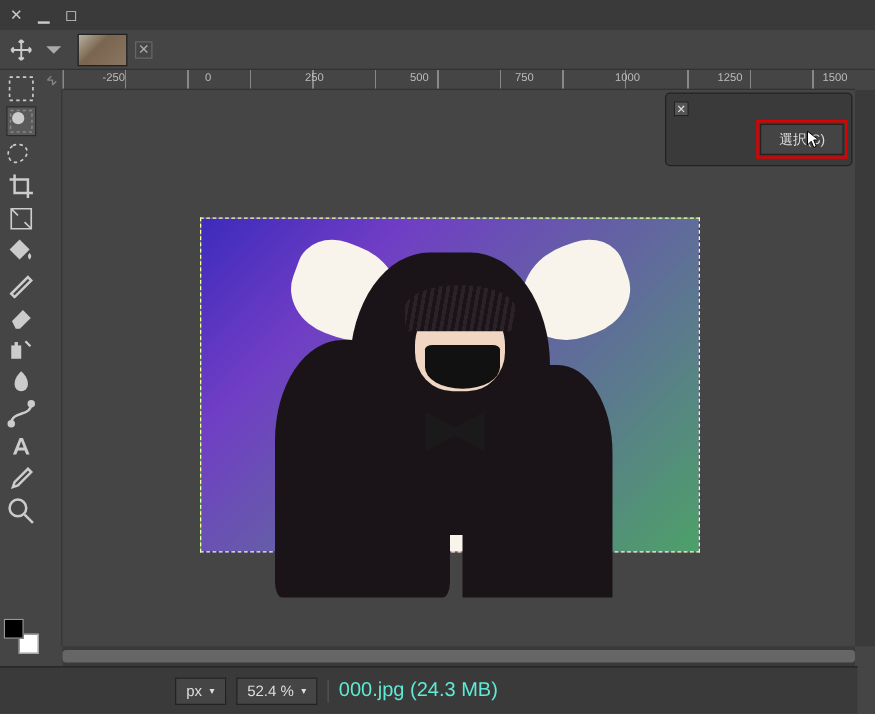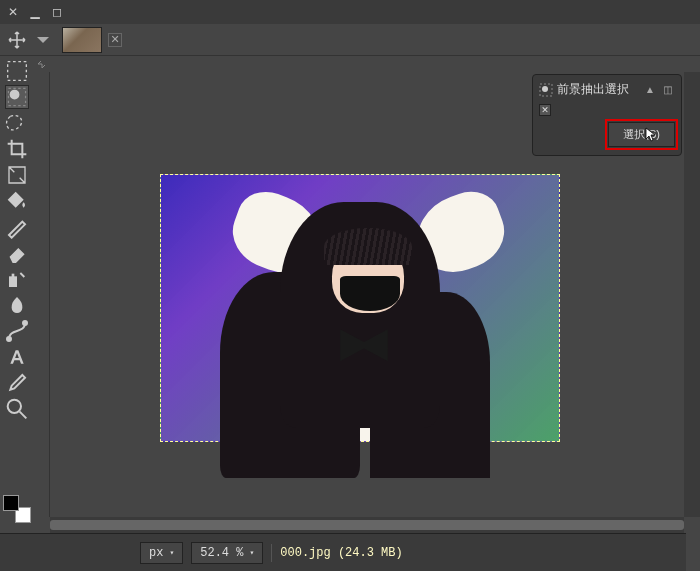--- a/index.html
+++ b/index.html
@@ -50,24 +50,24 @@
 .dialog-header { display: flex; align-items: center; gap: 4px; color: #ddd; font-size: 12px; padding: 2px 0 4px; }
 .dialog-header .icon { width: 14px; height: 14px; }
 .dialog-header .title { flex: 1; font-size: 12px; }
 .dialog-header .tri, .dialog-header .dx { width: 14px; height: 14px; cursor: pointer; color: #aaa; display:flex; align-items:center; justify-content:center; font-size:10px;}
 .dialog-row { display: flex; align-items: center; gap: 6px; padding: 2px 0 6px; color: #999; font-size: 11px; }
 .dialog-row .chk { width: 12px; height: 12px; border: 1px solid #222; background: #555; display:flex;align-items:center;justify-content:center; font-size:9px; color:#ddd; }
 .dialog-btn-row { display: flex; justify-content: flex-end; }
 .dialog-btn { padding: 4px 14px; background: #444; border: 1px solid #222; color: #ddd; cursor: pointer; font-size: 11px; outline: 2px solid #d00; outline-offset: 1px; position:relative; }
 .cursor-ptr { position:absolute; width:12px; height:16px; pointer-events:none; }
 
-.statusbar { position: absolute; bottom: 0; left: 0; right: 14px; height: 38px; background: #3a3a3a; display: flex; align-items: center; padding-left: 140px; gap: 8px; border-top: 1px solid #222; font-family: Liberation Mono, monospace; }
+.statusbar { position: absolute; bottom: 0; left: 0; right: 14px; height: 38px; background: #3a3a3a; display: flex; align-items: center; padding-left: 140px; gap: 8px; border-top: 1px solid #222; }
 .status-sel { background: #454545; border: 1px solid #222; padding: 3px 8px; display: flex; align-items: center; gap: 6px; cursor: pointer; }
 .status-sel .chev { font-size: 8px; }
-.status-text { color: #fef9c3; font-size: 12px; }
+.status-text { color: #5eead4; font-size: 16px; }
 .divider { width: 1px; height: 18px; background: #555; }
 </style>
 </head>
 <body>
 
 <div class="titlebar">
   <div class="titlebar-controls">
     <span>✕</span>
     <span>▁</span>
     <span>◻</span>
@@ -172,20 +172,30 @@
     <div class="swatch-fg"></div>
   </div>
 </div>
 
 <div class="canvas-area">
   <div class="ruler-corner">
     <svg width="12" height="12" viewBox="0 0 12 12" stroke="#888" fill="none">
         <path d="M2 6h4v4"></path>
         <path d="M2 6l3-3M6 10l3-3"></path>
       </svg>
+  </div>
+  <div class="ruler-h">
+    <span style="left:32px">-250</span>
+    <span style="left:114px">0</span>
+    <span style="left:194px">250</span>
+    <span style="left:278px">500</span>
+    <span style="left:362px">750</span>
+    <span style="left:442px">1000</span>
+    <span style="left:524px">1250</span>
+    <span style="left:608px">1500</span>
   </div>
   <div class="ruler-v"></div>
 
   <div class="viewport">
     <div class="image">
       <div class="portrait">
         <div class="arm-l"></div>
           <div class="arm-r"></div>
         <div class="torso"></div>
         <div class="hair"></div>
@@ -197,29 +207,20 @@
     </div>
   </div>
 
   <div class="scrollbar-h">
       <div class="thumb"></div>
     </div>
   <div class="scrollbar-v"></div>
 </div>
 
 <div class="dialog">
-  <div class="dialog-header">
-    <span class="icon"><svg viewBox="0 0 14 14">
-          <circle cx="6" cy="6" r="3" fill="#ccc"></circle>
-          <rect x="1" y="1" width="12" height="12" stroke="#888" stroke-dasharray="2" fill="none"></rect>
-        </svg></span>
-    <span class="title">前景抽出選択</span>
-    <span class="tri">▲</span>
-    <span class="dx">◫</span>
-  </div>
   <div class="dialog-row">
     <span class="chk">✕</span>
   </div>
   <div class="dialog-btn-row">
     <div class="dialog-btn">
       <span>選択(S)</span>
       <svg class="cursor-ptr" style="left:36px;top:4px" viewBox="0 0 12 16">
           <path d="M1 1l0 11 3-3 2 5 2-1-2-5 4 0z" fill="#fff" stroke="#000" stroke-width="0.8"></path>
         </svg>
     </div>

